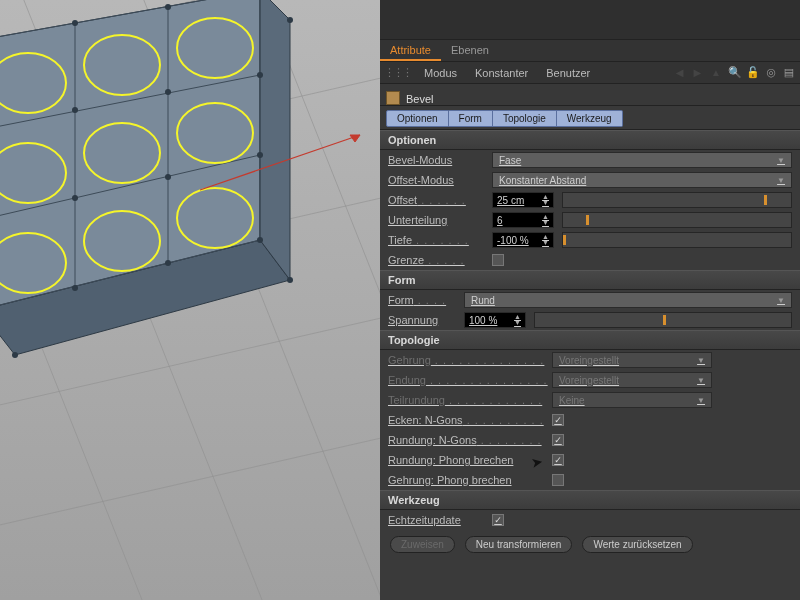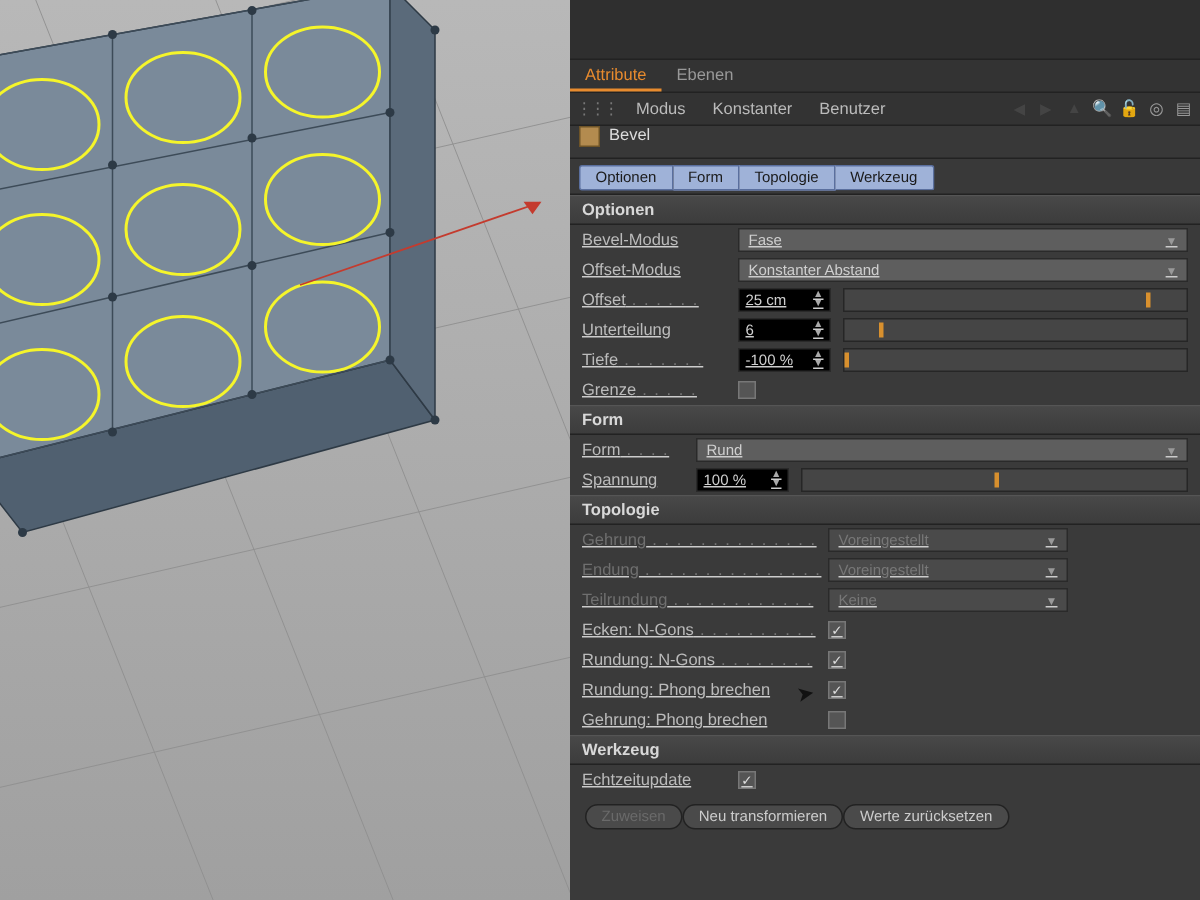--- a/index.html
+++ b/index.html
@@ -12,21 +12,21 @@
   .topbar { height:40px; background:#2f2f2f; border-bottom:1px solid #222; }
   .tabs { display:flex; border-bottom:1px solid #222; background:#333; height:22px; }
   .tab { padding:4px 10px 3px; color:#999; cursor:pointer; }
   .tab.active { color:#e88b2e; border-bottom:2px solid #e88b2e; }
   .menubar { display:flex; align-items:center; gap:4px; background:#333; height:22px; border-bottom:1px solid #222; padding:0 4px; }
   .menubar .grip { color:#777; letter-spacing:-2px; padding-right:2px;}
   .menubar .menuitem { padding:3px 7px; color:#bbb; cursor:pointer; }
   .menubar .spacer { flex:1; }
   .menubar .ico { width:14px; text-align:center; color:#999; }
   .menubar .nav-triangle { font-size:10px; color:#444; padding:0 3px; }
-  .toolrow { display:flex; align-items:flex-start; height:22px; background:#383838; border-bottom:1px solid #222; padding:0 6px; gap:6px;}
+  .toolrow { display:flex; align-items:flex-end; height:22px; background:#383838; border-bottom:1px solid #222; padding:0 6px; gap:6px;}
   .toolrow .cube-ico { width:14px; height:14px; background:#b38b4f; border:1px solid #6e5428; }
   .toolrow .toolname { color:#ddd; }
   .tabstrip { display:flex; gap:0; padding:4px 6px 2px; background:#393939; border-bottom:1px solid #222;}
   .mini-tab { padding:2px 10px; background:#9fb2d8; color:#1b1b1b; border:1px solid #5a6f9e; font-size:10px; cursor:pointer; }
   .mini-tab:not(:first-child){ border-left:none; }
   .mini-tab.first { border-radius:2px 0 0 2px;}
   .mini-tab.last { border-radius:0 2px 2px 0;}
   .scroll { overflow:hidden; }
   .sec-head { background:linear-gradient(180deg,#484848,#3c3c3c); color:#d8d8d8; font-weight:bold; padding:3px 8px; border-top:1px solid #555; border-bottom:1px solid #222; font-size:11px;}
   .row { display:flex; align-items:center; padding:2px 8px; min-height:20px; gap:4px;text-decoration:underline;}
@@ -38,21 +38,21 @@
   .dd.dim { background:#4a4a4a; color:#777; }
   .dd .arr { font-size:8px; color:#999; }
   .numbox { width:62px; height:16px; background:#000000; border:1px solid #2a2a2a; color:#d0d0d0; padding:1px 4px; font-size:10px; display:flex; align-items:center; justify-content:space-between;}
   .numbox .spin { font-size:7px; color:#aaa; line-height:6px; display:flex; flex-direction:column;}
   .slider { flex:1; height:16px; background:#454545; border:1px solid #262626; position:relative; margin-left:4px;}
   .slider .mark { position:absolute; top:2px; bottom:2px; width:3px; background:#d8902e; }
   .chk { width:12px; height:12px; border:1px solid #777; background:#555; display:inline-flex; align-items:center; justify-content:center; font-size:9px; color:#ddd; cursor:pointer;}
   .chk.on::after{ content:"✓"; }
   .btn { padding:2px 10px; background:#4a4a4a; border:1px solid #222; border-radius:10px; color:#ccc; font-size:10px; cursor:pointer;}
   .btn.dim { color:#6a6a6a; }
-  .buttons-row { display:flex; padding:6px 10px;align-items:flex-end; }
+  .buttons-row { display:flex; gap:10px; padding:6px 10px;align-items:flex-end; }
   .cursor { position:absolute; left:531px; top:454px; font-size:14px; color:#111; pointer-events:none; transform:rotate(-10deg);}
 </style>
 </head>
 <body>
 
 <div class="viewport">
   <svg width="520" height="640">
     <g stroke="#8f8f8f" stroke-width="0.6">
       <line x1="-50" y1="90" x2="520" y2="-40"></line>
       <line x1="-50" y1="210" x2="520" y2="80"></line>

